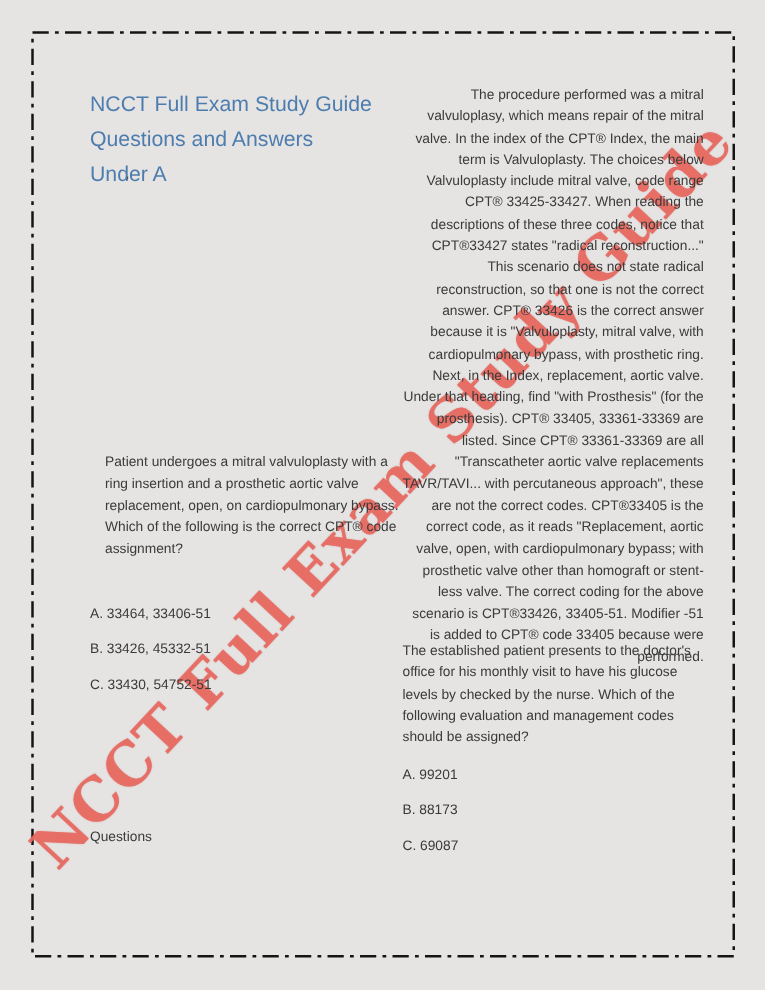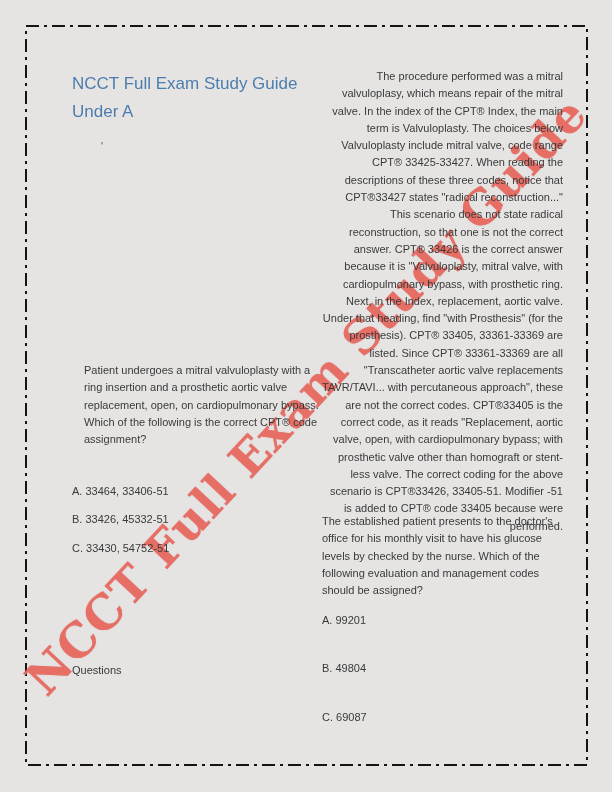--- a/index.html
+++ b/index.html
@@ -18,21 +18,21 @@
   .tiny-mark{
     position:absolute;left:101px;top:140px;
     color:#555;font-size:11px;
   }
   .body-text{
     color:#3a3a3a;font-size:11px;line-height:17.3px;
   }
   .q1{position:absolute;left:84px;top:362px;width:237px;}
   .choices{position:absolute;display:flex;flex-direction:column;}
   .choices1{left:72px;top:483px;width:240px;}
-  .choices2{left:322px;top:612px;width:242px;gap:20px;}
+  .choices2{left:322px;top:612px;width:242px;}
   .choice{margin:0 0 11px 0;}
   .rationale-label{position:absolute;left:72px;top:662px;width:150px;}
   .rat{position:absolute;left:322px;top:68px;width:241px;text-align:right;}
   .q2{position:absolute;left:322px;top:513px;width:241px;}
   .watermark{
     position:absolute;left:50%;top:50%;
     transform:translate(-50%,-50%) rotate(-47deg);
     transform-origin:center center;
     white-space:nowrap;
     font-family:"DejaVu Serif","Liberation Serif",serif;
@@ -56,39 +56,40 @@
     <rect x="26" y="26" width="561" height="739" fill="none" stroke="#141414" stroke-width="2" stroke-dasharray="13 5 3 5"></rect>
   </svg>
 
   <div class="watermark">NCCT Full Exam Study Guide</div>
 
   <div class="content">
     <div class="layer">
 
       <div class="title">
         <div>NCCT Full Exam Study Guide</div>
+        <div>Questions and Answers</div>
         <div>Under A</div>
       </div>
       <div class="tiny-mark">'</div>
 
       <div class="body-text q1">Patient undergoes a mitral valvuloplasty with a ring insertion and a prosthetic aortic valve replacement, open, on cardiopulmonary bypass. Which of the following is the correct CPT® code assignment?</div>
 
       <div class="choices choices1">
         <p class="body-text choice">A. 33464, 33406-51</p>
         <p class="body-text choice">B. 33426, 45332-51</p>
         <p class="body-text choice">C. 33430, 54752-51</p>
       </div>
 
       <div class="body-text rationale-label">Questions</div>
 
       <div class="body-text rat">The procedure performed was a mitral valvuloplasy, which means repair of the mitral valve. In the index of the CPT® Index, the main term is Valvuloplasty. The choices below Valvuloplasty include mitral valve, code range CPT® 33425-33427. When reading the descriptions of these three codes, notice that CPT®33427 states "radical reconstruction..." This scenario does not state radical reconstruction, so that one is not the correct answer. CPT® 33426 is the correct answer because it is "Valvuloplasty, mitral valve, with cardiopulmonary bypass, with prosthetic ring. Next, in the Index, replacement, aortic valve. Under that heading, find "with Prosthesis" (for the prosthesis). CPT® 33405, 33361-33369 are listed. Since CPT® 33361-33369 are all "Transcatheter aortic valve replacements TAVR/TAVI... with percutaneous approach", these are not the correct codes. CPT®33405 is the correct code, as it reads "Replacement, aortic valve, open, with cardiopulmonary bypass; with prosthetic valve other than homograft or stent-less valve. The correct coding for the above scenario is CPT®33426, 33405-51. Modifier -51 is added to CPT® code 33405 because were performed.</div>
 
       <div class="body-text q2">The established patient presents to the doctor's office for his monthly visit to have his glucose levels by checked by the nurse. Which of the following evaluation and management codes should be assigned?</div>
 
       <div class="choices choices2">
         <p class="body-text choice">A. 99201</p>
-        <p class="body-text choice">B. 49804</p>
+        <p class="body-text choice">B. 88173</p>
         <p class="body-text choice">C. 69087</p>
       </div>
 
     </div>
   </div>
 </div>
 
 </body></html>

